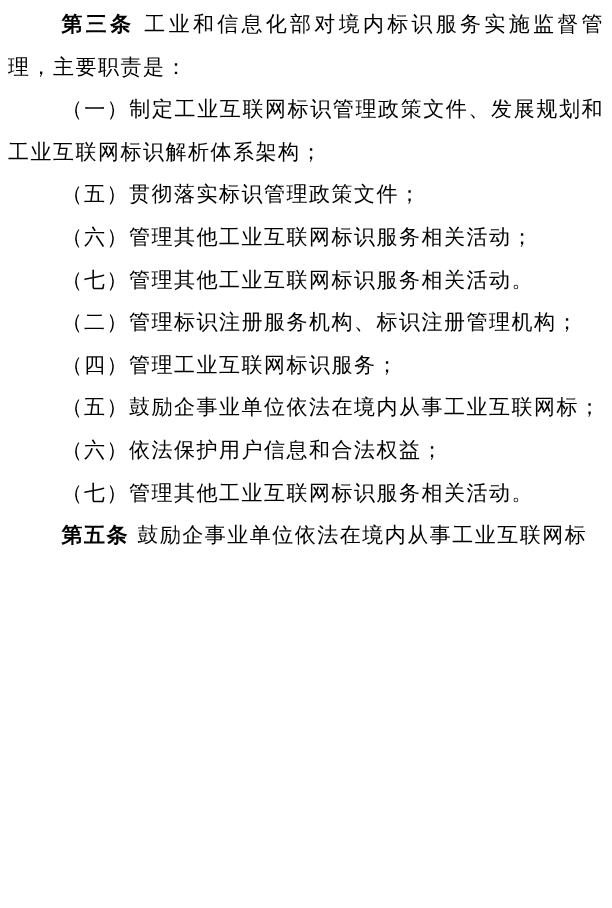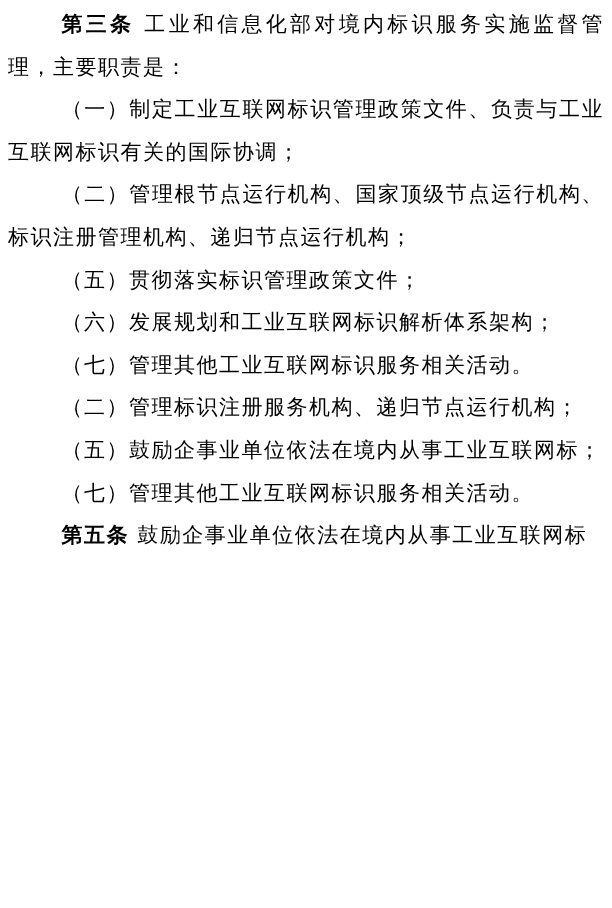--- a/index.html
+++ b/index.html
@@ -31,38 +31,39 @@
     font-weight: bold;
   }
 </style>
 </head>
 <body>
 
 <div class="page">
   <div id="doc-body">
   <p class="para"><span class="article-no">第三条</span><span> 工业和信息化部对境内标识服务实施监督管理，主要职责是：</span></p>
 
-  <p class="para"><span>（一）制定工业互联网标识管理政策文件、负责与工业互联网标识有关的国际协调；</span></p>
+  <p class="para"><span>（一）制定工业互联网标识管理政策文件、发展规划和工业互联网标识解析体系架构；</span></p>
 
-  <p class="para"><span>（二）管理根节点运行机构、国家顶级节点运行机构、标识注册管理机构、递归节点运行机构；</span></p>
 
 
 
   <p class="para"><span>（五）贯彻落实标识管理政策文件；</span></p>
 
-  <p class="para"><span>（六）发展规划和工业互联网标识解析体系架构；</span></p>
+  <p class="para"><span>（六）管理其他工业互联网标识服务相关活动；</span></p>
 
   <p class="para"><span>（七）管理其他工业互联网标识服务相关活动。</span></p>
 
 
 
-  <p class="para"><span>（二）管理标识注册服务机构、递归节点运行机构；</span></p>
+  <p class="para"><span>（二）管理标识注册服务机构、标识注册管理机构；</span></p>
 
 
+  <p class="para"><span>（四）管理工业互联网标识服务；</span></p>
 
   <p class="para"><span>（五）鼓励企事业单位依法在境内从事工业互联网标；</span></p>
 
+  <p class="para"><span>（六）依法保护用户信息和合法权益；</span></p>
 
   <p class="para"><span>（七）管理其他工业互联网标识服务相关活动。</span></p>
 
   <p class="para"><span class="article-no">第五条</span><span> 鼓励企事业单位依法在境内从事工业互联网标</span></p>
 </div>
 </div>
 
 </body></html>

